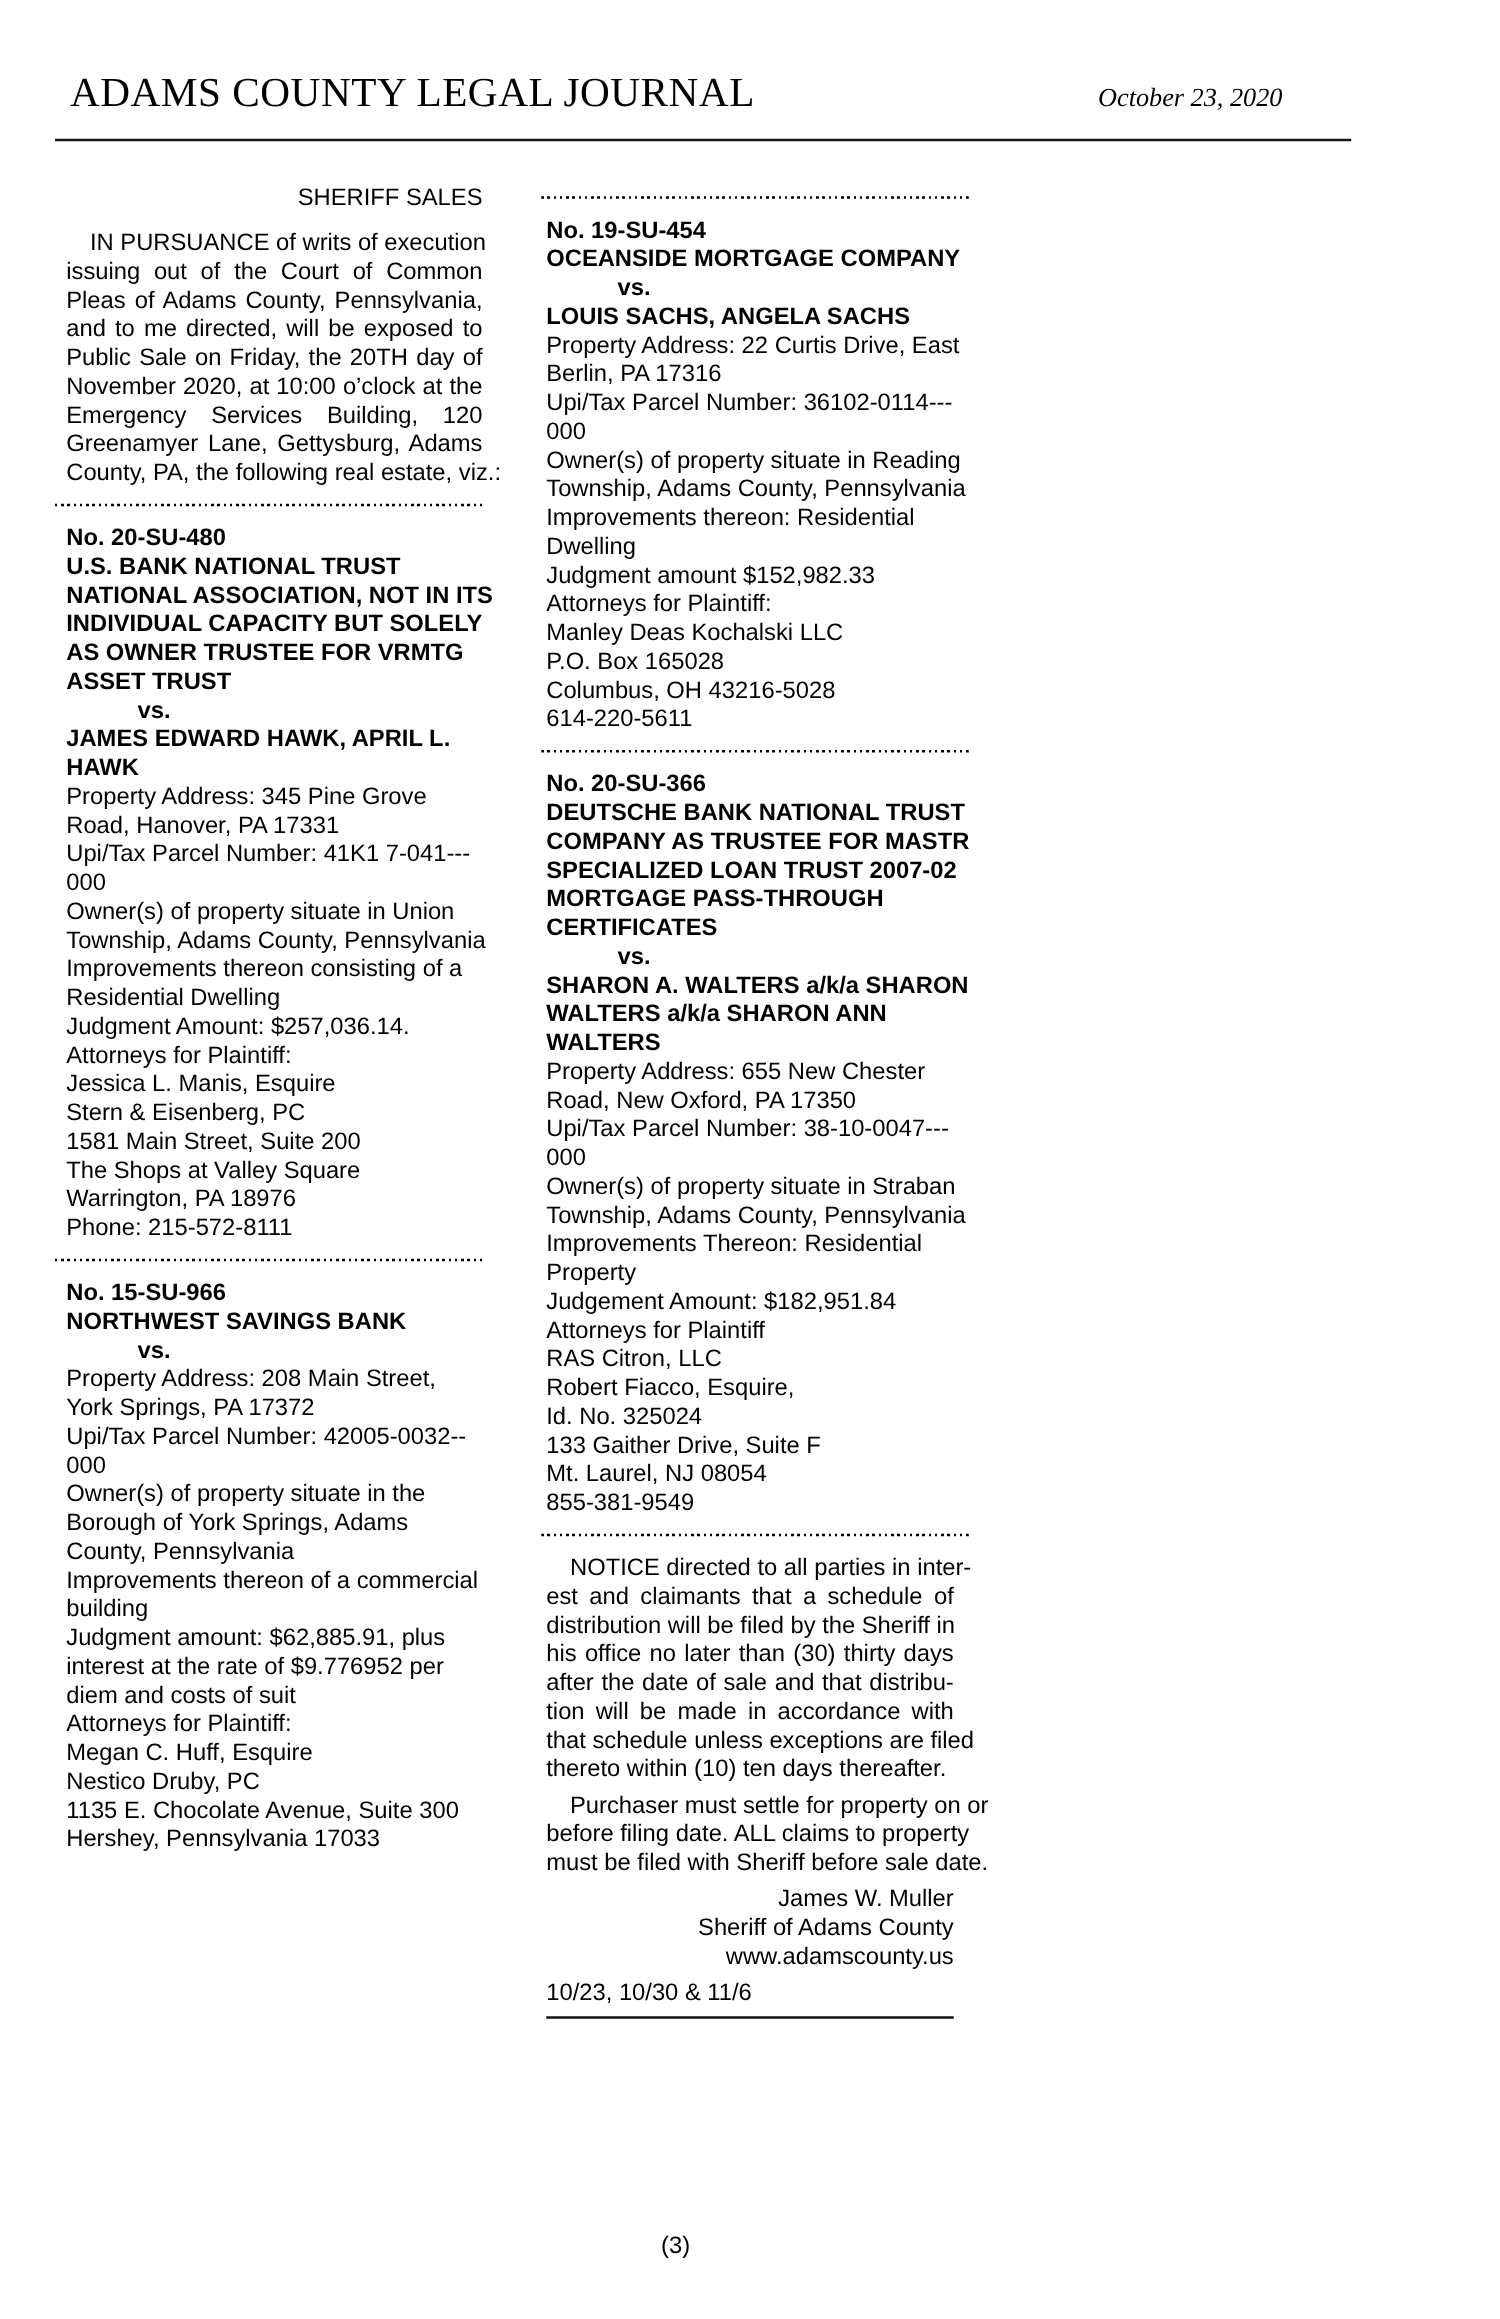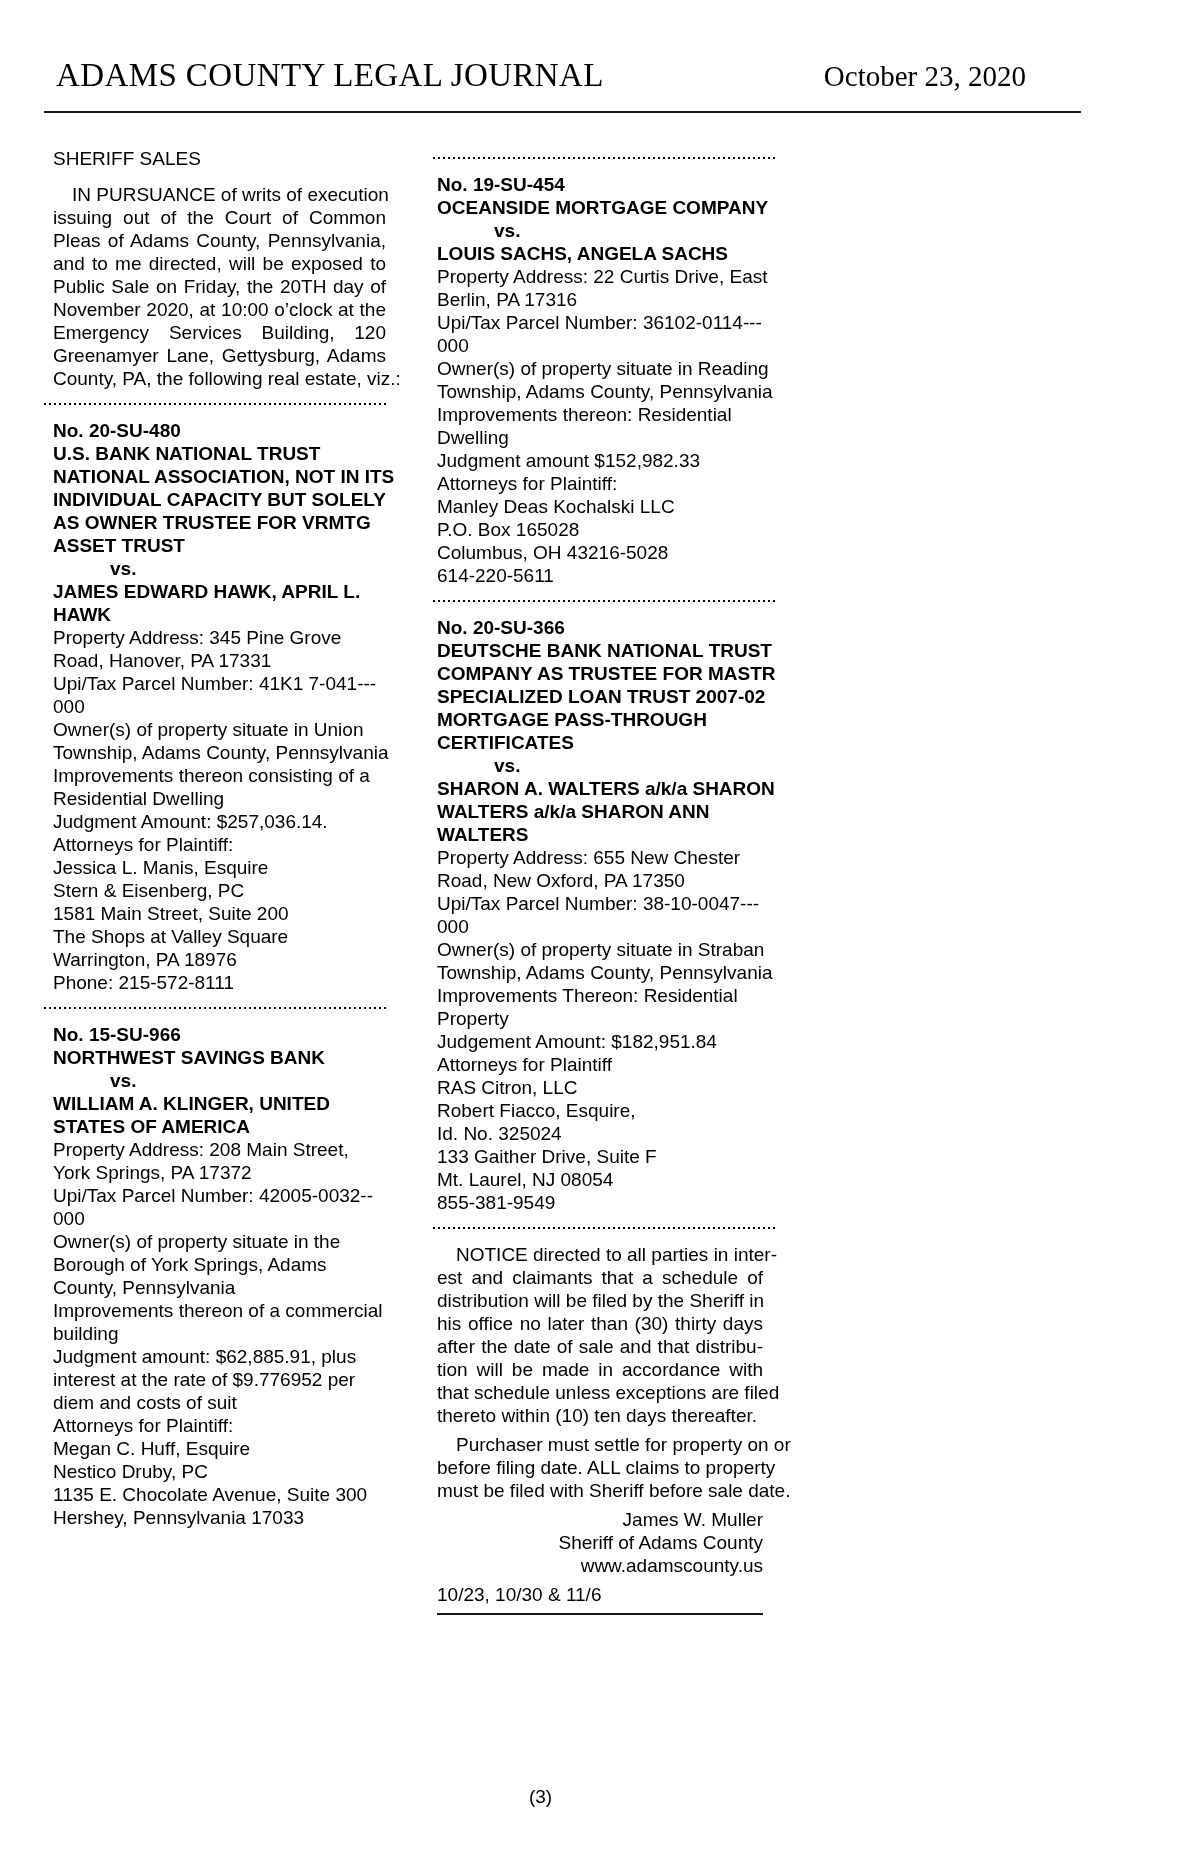--- a/index.html
+++ b/index.html
@@ -7,32 +7,32 @@
     position:relative; width:1081px; height:1855px; background:#ffffff;
     font-family:"Liberation Sans", sans-serif; color:#000; overflow:hidden;
   }
   
   .masthead {
     position:absolute; left:56px; right:55px; top:57px;
     display:flex; justify-content:space-between; align-items:baseline;
     font-family:"Liberation Serif", serif;
   }
   .journal-title { font-size:33px; letter-spacing:0.4px; white-space:nowrap; }
-  .issue-date   { font-size:29px; white-space:nowrap; }
+  .issue-date   { font-size:21px; white-space:nowrap;font-style:italic; }
   .masthead-rule { position:absolute; left:44px; top:111px; width:1106px; height:2px; background:#161616; }
 
   
   .col { position:absolute; font-size:19px; line-height:23px; }
   .col-left  { left:44px;  top:140px; width:342px; }
   .col-right { left:433px; top:150px; width:342px; }
   .col-left  .text-block { margin-left:9px;  margin-right:0; }
   .col-right .text-block { margin-left:4px;  margin-right:12px; }
 
   .section-heading {
-    font-size:19px; font-weight:400; text-align:left;
+    font-size:19px; font-weight:400; text-align:right;
     margin:7px 0 13px 9px; line-height:23px;
   }
   .tl { white-space:nowrap; }
   .par { margin:0 0 6px 0; }
   .par .tl { text-align:justify; text-align-last:justify; }
   .par .tl:last-child { text-align-last:left; }
   .par .tl:first-child { text-indent:19px; }
   .intro { margin-bottom:0; }
 
   .dotted-sep {
@@ -113,24 +113,20 @@
     </article>
 
     <div class="dotted-sep"></div>
 
     <article class="sale text-block">
       <div class="tl bold">No. 15-SU-966</div>
       <div class="bold">
           <div class="tl">NORTHWEST SAVINGS BANK</div>
         </div>
       <div class="tl bold vs-line">vs.</div>
-      <div class="bold">
-          <div class="tl">WILLIAM A. KLINGER, UNITED</div>
-          <div class="tl">STATES OF AMERICA</div>
-        </div>
       <div>
           <div class="tl">Property Address: 208 Main Street,</div>
           <div class="tl">York Springs, PA 17372</div>
           <div class="tl">Upi/Tax Parcel Number: 42005-0032--</div>
           <div class="tl">000</div>
           <div class="tl">Owner(s) of property situate in the</div>
           <div class="tl">Borough of York Springs, Adams</div>
           <div class="tl">County, Pennsylvania</div>
           <div class="tl">Improvements thereon of a commercial</div>
           <div class="tl">building</div>

